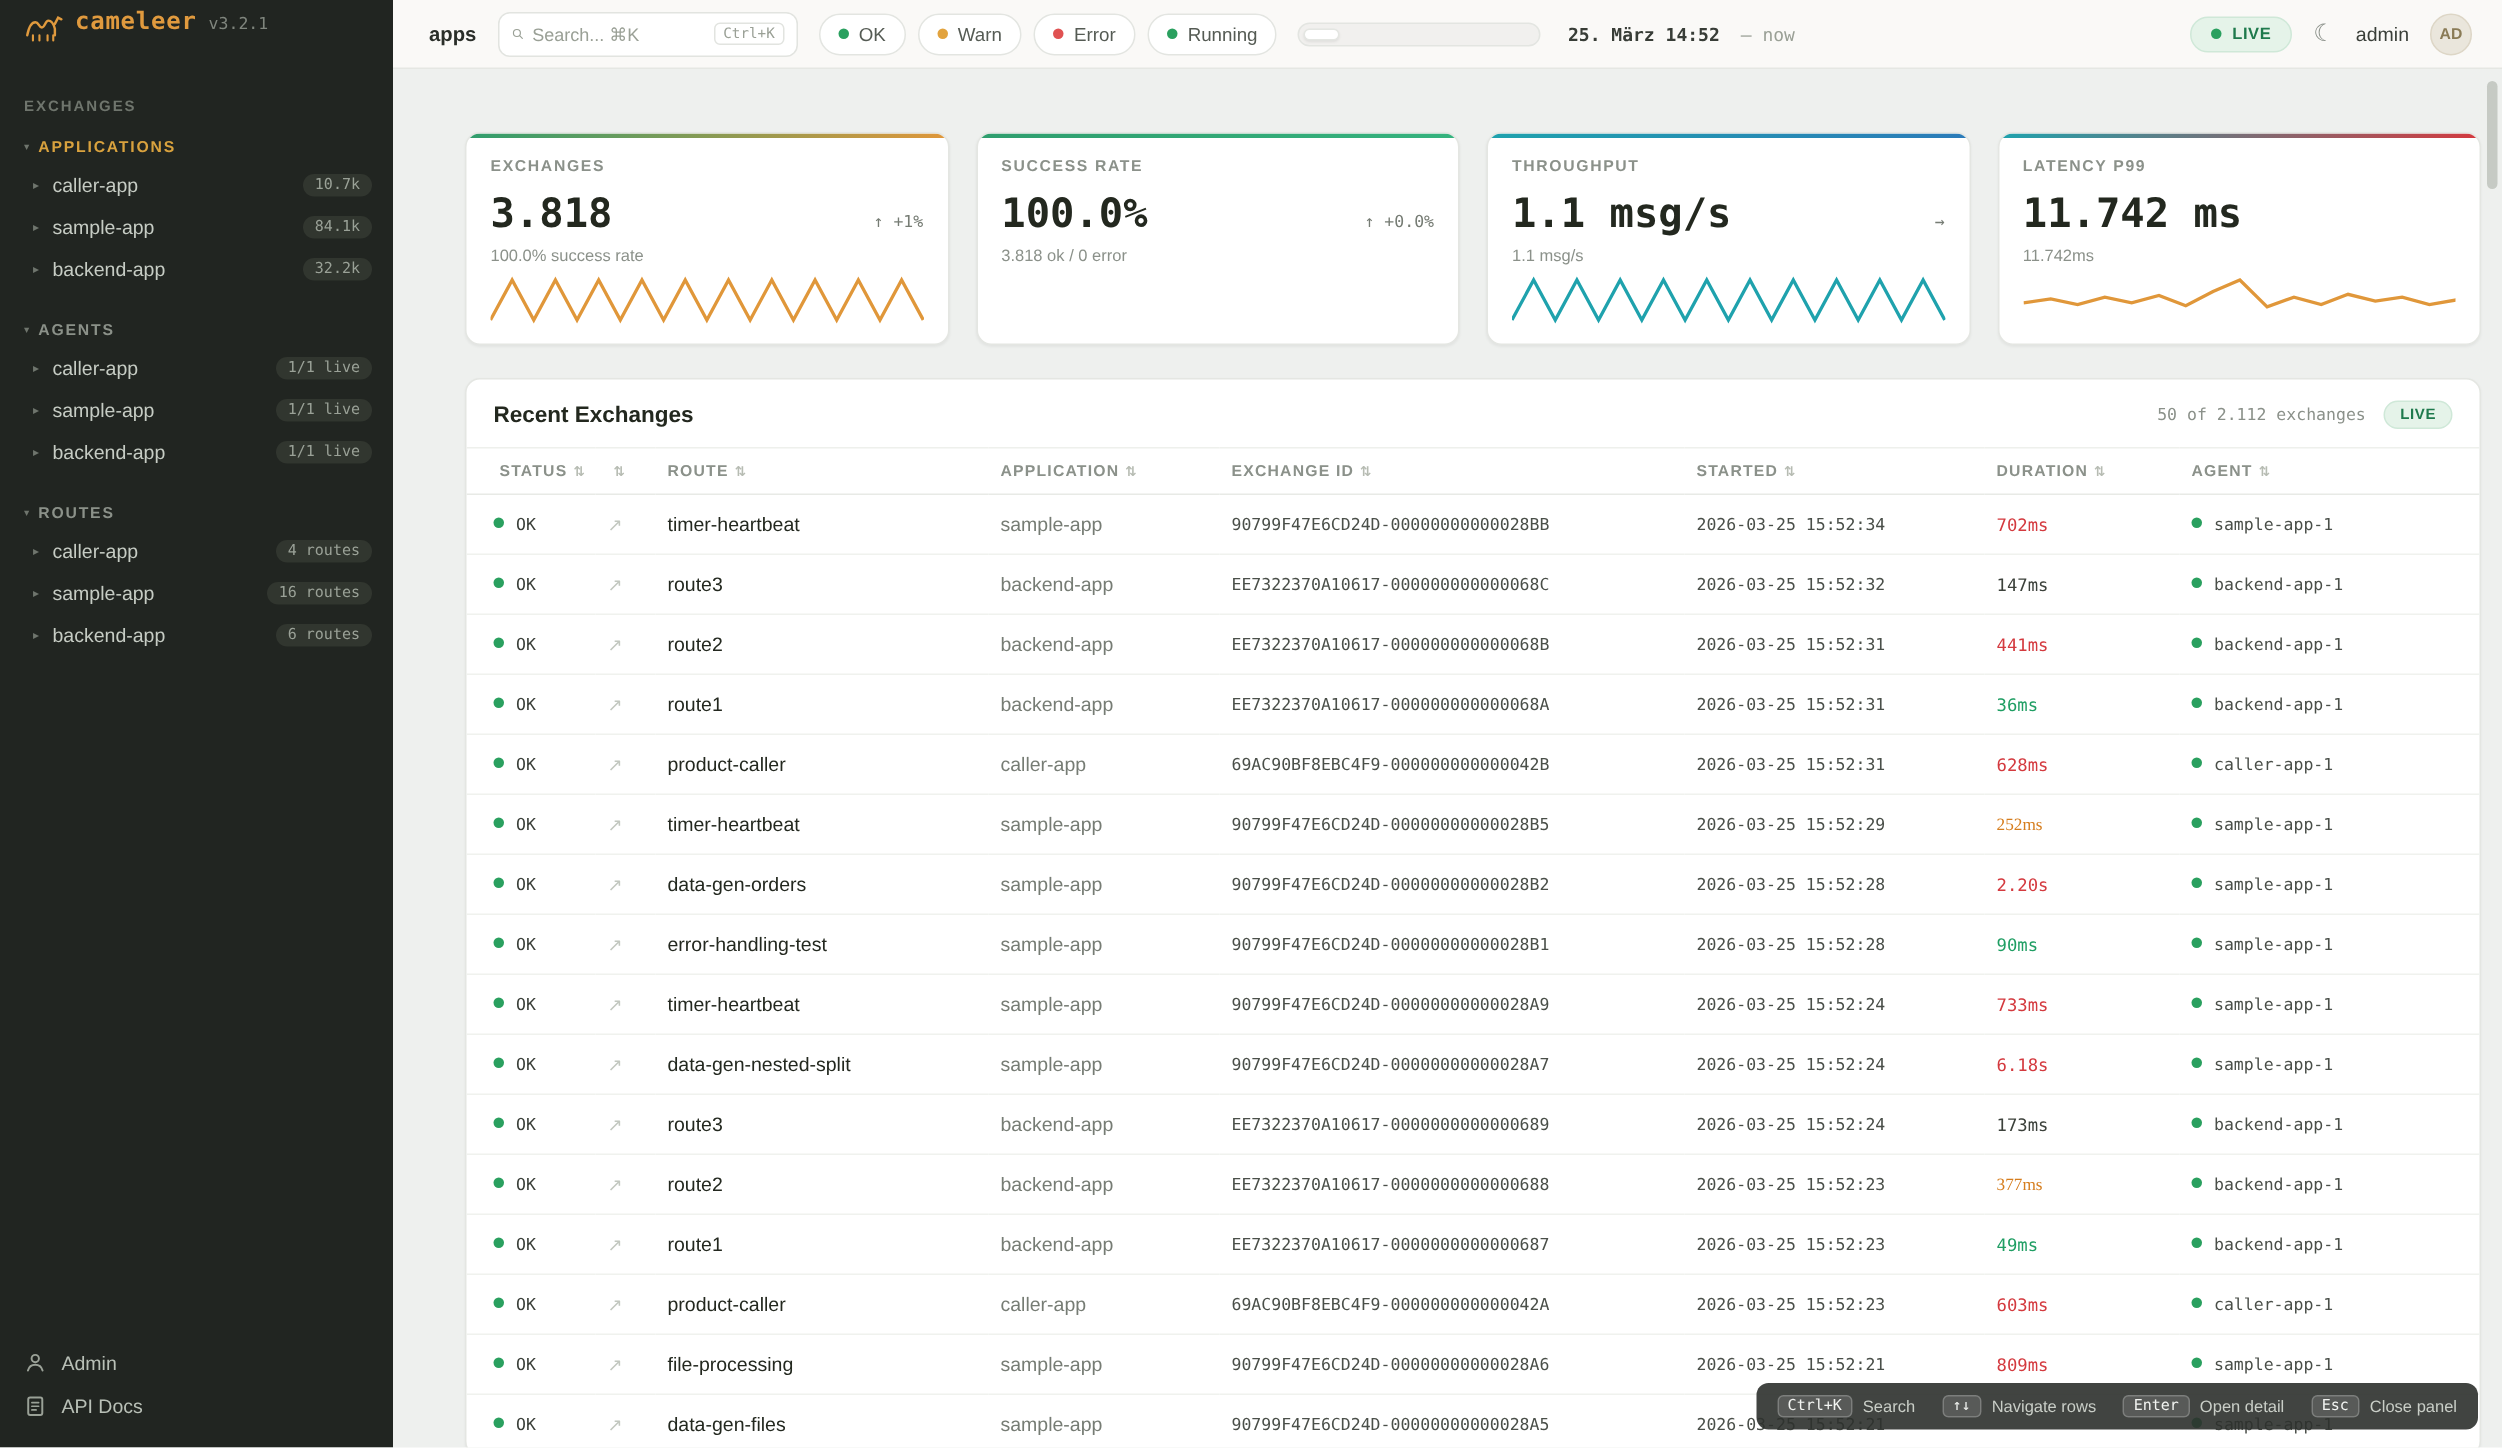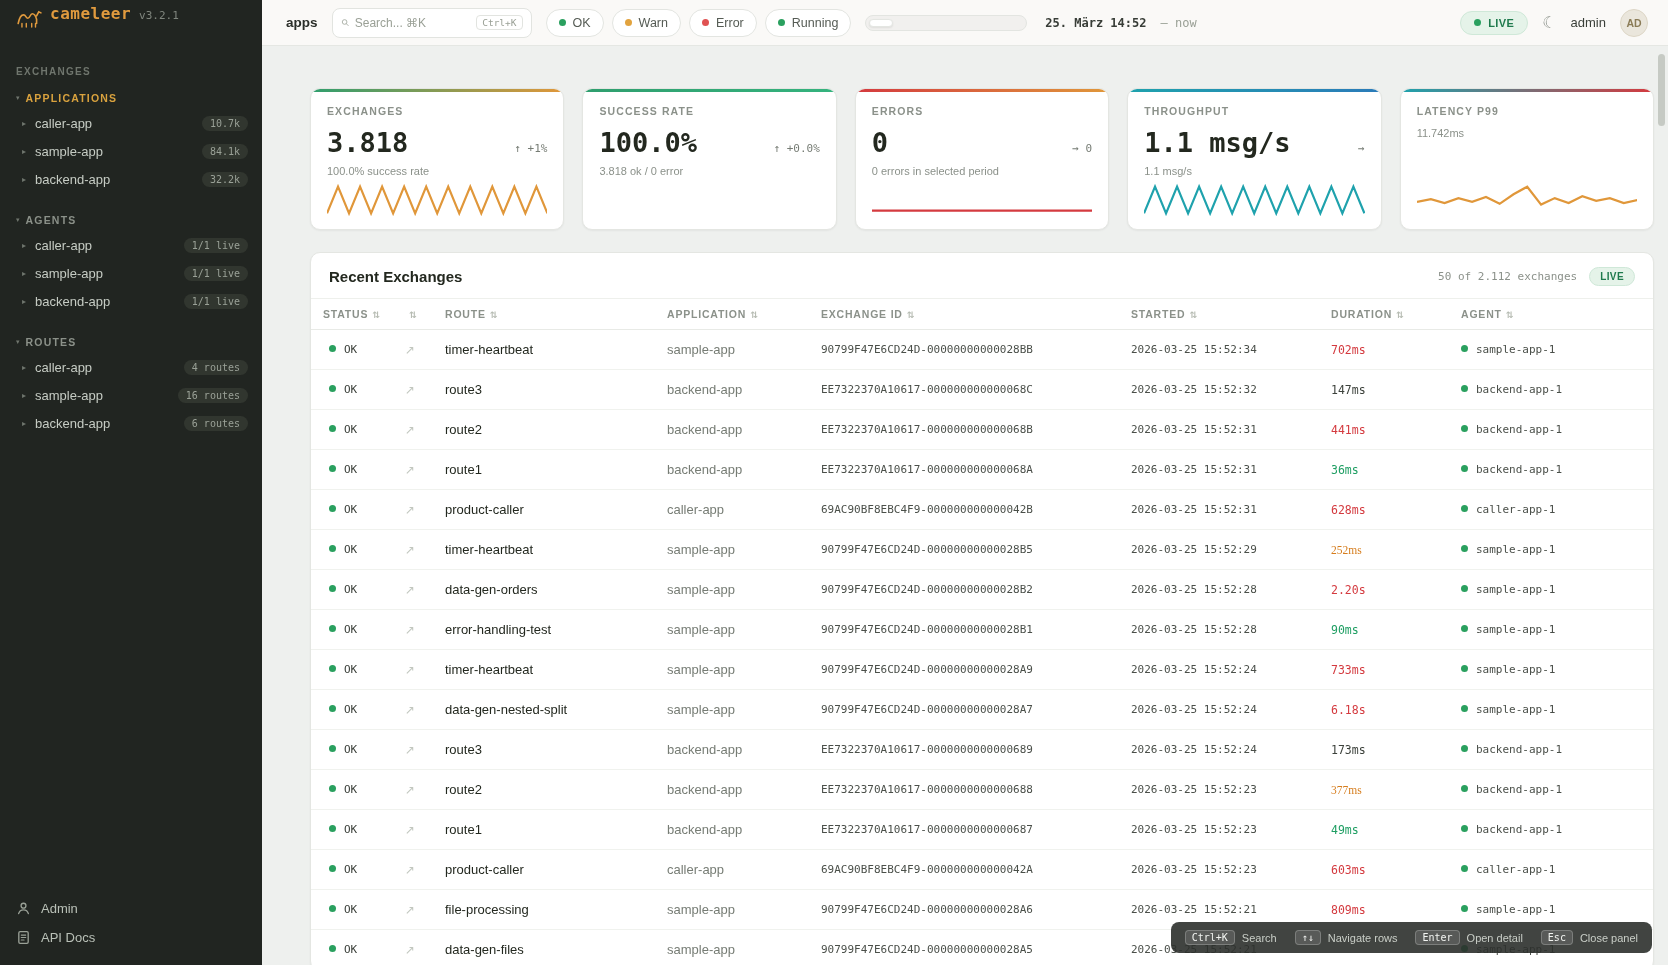--- a/index.html
+++ b/index.html
@@ -69,21 +69,21 @@
 
   
   .table-card { background:#fff; border:1px solid #e4e6e2; border-radius:10px; box-shadow:0 1px 2px rgba(25,28,24,.05); overflow:hidden; }
   .table-head { display:flex; align-items:center; justify-content:space-between; padding:14px 18px 12px; }
   .table-title { font-size:15px; font-weight:700; color:#23281f; }
   .table-head-right { display:flex; align-items:center; gap:12px; }
   .table-summary { font-family:"DejaVu Sans Mono",monospace; font-size:11px; color:#8b918a; }
   .live-pill.small { padding:3px 10px; font-size:10px; }
   table { width:100%; border-collapse:collapse; table-layout:fixed; }
   thead th { text-align:left; font-size:10.5px; letter-spacing:.8px; color:#8b918a; font-weight:700; padding:9px 8px; border-top:1px solid #eef0ec; border-bottom:1px solid #e8eae6; cursor:pointer; white-space:nowrap; }
-  thead th:first-child { padding-left:12px; }
+  thead th:first-child { padding-left:22px; }
   .sort-glyph { font-size:9px; color:#b7bcb3; margin-left:4px; }
   tbody td { padding:0 8px; height:40px; border-bottom:1px solid #f0f2ee; font-size:13px; color:#2c312b; vertical-align:middle; white-space:nowrap; overflow:hidden; }
   tbody td:first-child { padding-left:18px; }
   tbody tr { cursor:pointer; }
   .cell-status { font-family:"DejaVu Sans Mono",monospace; font-size:11px; color:#3a3f39; }
   .cell-status .dot, .cell-agent .dot { width:7px; height:7px; margin-right:8px; display:inline-block; vertical-align:1px; }
   .cell-open { color:#c2c7bf; font-size:12px; }
   .cell-route { color:#23281f; }
   .cell-app { color:#767c74; }
   .cell-id, .cell-started, .cell-agent { font-family:"DejaVu Sans Mono",monospace; font-size:11px; color:#4a4f49; }
@@ -279,50 +279,40 @@
     <div class="card-topbar" style="background: linear-gradient(90deg, rgb(47, 158, 110), rgb(53, 179, 126));"></div>
     <div class="card-title">SUCCESS RATE</div>
     <div class="value-row">
       <span class="card-value">100.0%</span>
       <span class="card-delta">↑ +0.0%</span>
     </div>
     <div class="card-sub">3.818 ok / 0 error</div>
     <div class="spark"></div>
   </div>
         <div class="stat-card">
-    <div class="card-topbar" style="background: linear-gradient(90deg, rgb(212, 58, 63), rgb(224, 151, 58));"></div>
-    <div class="card-title">ERRORS</div>
-    <div class="value-row">
-      <span class="card-value">0</span>
-      <span class="card-delta">→ 0</span>
-    </div>
-    <div class="card-sub">0 errors in selected period</div>
-    <div class="spark">
-            <svg viewBox="0 0 100 100" preserveAspectRatio="none">
-              <polyline points="0.0,78 100.0,78" fill="none" stroke="#d43a3f" stroke-width="2.2" vector-effect="non-scaling-stroke"></polyline>
-            </svg>
-          </div>
-  </div>
-        <div class="stat-card">
     <div class="card-topbar" style="background: linear-gradient(90deg, rgb(31, 162, 173), rgb(43, 123, 185));"></div>
     <div class="card-title">THROUGHPUT</div>
     <div class="value-row">
       <span class="card-value">1.1 msg/s</span>
       <span class="card-delta">→</span>
     </div>
     <div class="card-sub">1.1 msg/s</div>
     <div class="spark">
             <svg viewBox="0 0 100 100" preserveAspectRatio="none">
               <polyline points="0.0,85 5.0,15 10.0,85 15.0,15 20.0,85 25.0,15 30.0,85 35.0,15 40.0,85 45.0,15 50.0,85 55.0,15 60.0,85 65.0,15 70.0,85 75.0,15 80.0,85 85.0,15 90.0,85 95.0,15 100.0,85" fill="none" stroke="#1fa2ad" stroke-width="2.2" vector-effect="non-scaling-stroke"></polyline>
             </svg>
           </div>
   </div>
         <div class="stat-card">
     <div class="card-topbar" style="background: linear-gradient(90deg, rgb(31, 162, 173), rgb(212, 58, 63));"></div>
     <div class="card-title">LATENCY P99</div>
+    <div class="value-row">
+      <span class="card-value">11.742 ms</span>
+      <span class="card-delta"></span>
+    </div>
     <div class="card-sub">11.742ms</div>
     <div class="spark">
             <svg viewBox="0 0 100 100" preserveAspectRatio="none">
               <polyline points="0.0,55 6.3,48 12.5,58 18.8,45 25.0,55 31.3,42 37.5,60 43.8,35 50.0,15 56.3,62 62.5,45 68.8,58 75.0,40 81.3,52 87.5,45 93.8,58 100.0,50" fill="none" stroke="#e0973a" stroke-width="2.2" vector-effect="non-scaling-stroke"></polyline>
             </svg>
           </div>
   </div>
       </div>
 
     <div class="table-card">

